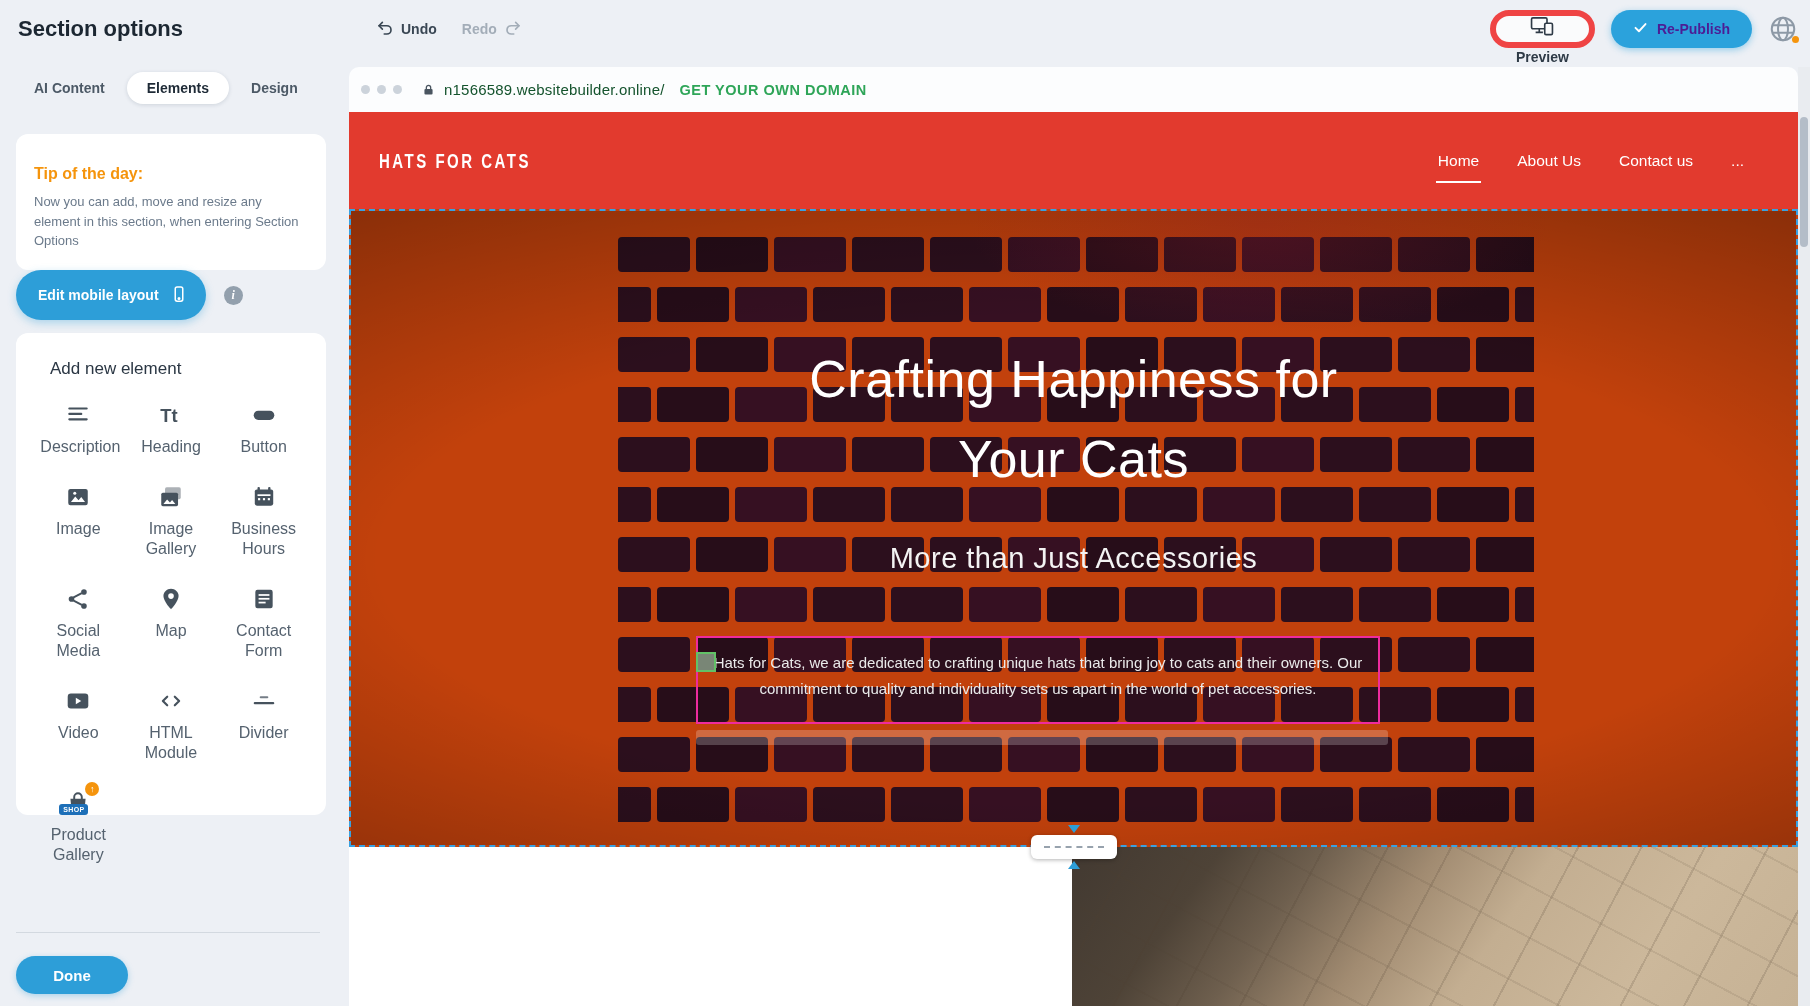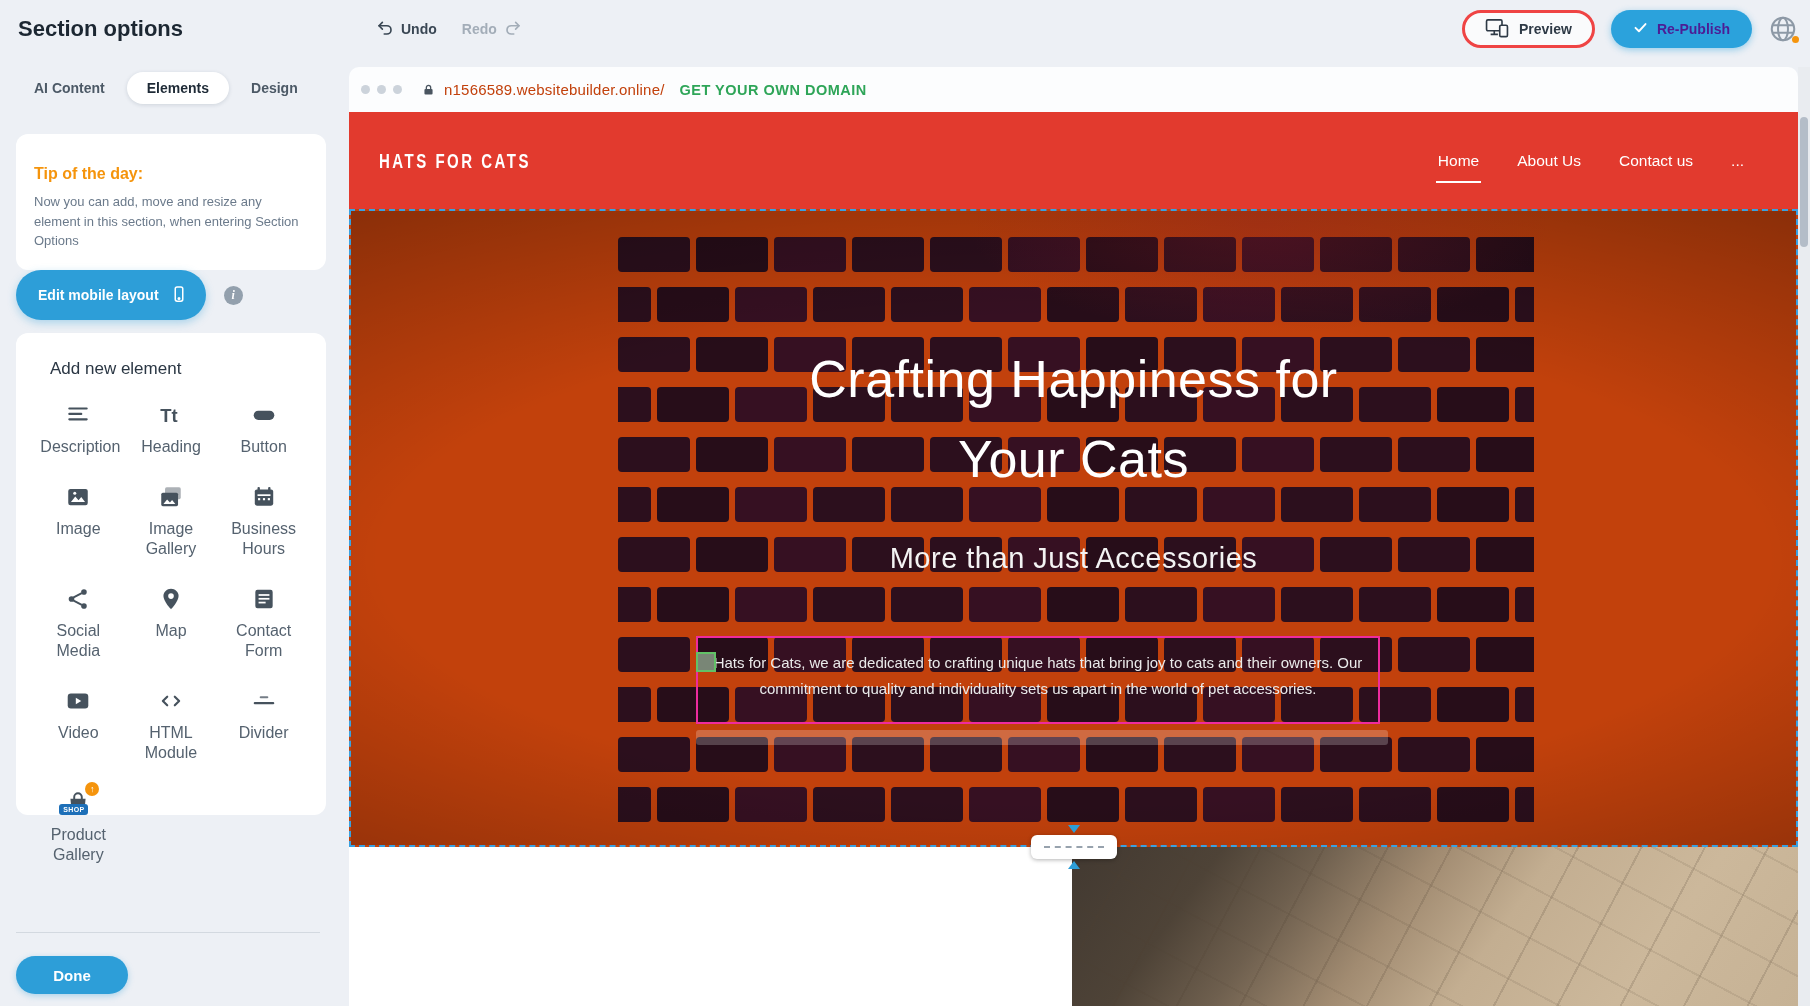--- a/index.html
+++ b/index.html
@@ -15,21 +15,21 @@
   
   .topbar { position:absolute; left:0; top:0; width:100%; height:58px; }
   .page-title { position:absolute; left:18px; top:50%; transform:translateY(-50%);
     margin:0; font-size:22px; font-weight:700; color:#1c2732; }
   .history-controls { position:absolute; left:376px; top:0; height:58px; display:flex; align-items:center; gap:25px; }
   .hist-btn { display:flex; align-items:center; gap:7px; background:none; border:none; padding:0;
     font-size:14px; font-weight:600; color:#3a4754; }
   .hist-btn.disabled { color:#a3adb8; }
   .topbar-right { position:absolute; right:12px; top:0; height:58px; display:flex; align-items:center; gap:16px; }
   .preview-btn { display:flex; align-items:center; gap:10px; height:38px; padding:0 20px;
-    border:3px solid #ef4444; border-radius:19px; background:#fafbfc; font-size:14px; font-weight:600; color:#2e3a46; }
+    border:6px solid #ef4444; border-radius:19px; background:#fafbfc; font-size:14px; font-weight:600; color:#2e3a46;flex-direction:column; }
   .republish-btn { display:flex; align-items:center; gap:9px; height:38px; padding:0 22px;
     border:none; border-radius:19px; background:#2ba2dc; color:#4c1d95; font-size:14px; font-weight:600;
     box-shadow:0 2px 7px rgba(43,162,220,.45); }
   .globe { width:30px; height:30px; color:#8d99a6; position:relative; cursor:pointer; }
   .globe::after { content:""; position:absolute; right:-1px; bottom:1px; width:7px; height:7px;
     border-radius:50%; background:#f5940c; }
 
   
   .sidebar { position:absolute; left:0; top:58px; width:338px; bottom:0; }
   .tabs { position:absolute; left:30px; top:14px; display:flex; align-items:center; gap:18px; }
@@ -69,21 +69,21 @@
     box-shadow:0 2px 6px rgba(45,158,216,.35); }
 
   
   .canvas { position:absolute; left:349px; top:67px; right:0; bottom:0; }
 
   .browser-bar { position:absolute; left:0; top:0; width:1449px; height:45px; background:#fcfdfe;
     border-radius:10px 10px 0 0; display:flex; align-items:center; padding-left:12px; }
   .dots { display:flex; gap:7px; margin-right:20px; }
   .dots i { width:9px; height:9px; border-radius:50%; background:#ccd3db; }
   .lock { display:flex; color:#4a5560; margin-right:9px; }
-  .url { font-size:15px; color:#c2410c; font-weight:500; letter-spacing:.2px; cursor:text; }
+  .url { font-size:15px; color:#14532d; font-weight:500; letter-spacing:.2px; cursor:text; }
   .domain-cta { margin-left:15px; font-size:14.5px; font-weight:700; color:#2ea558;
     letter-spacing:.5px; text-decoration:none; cursor:pointer; }
 
   .site-header { position:absolute; left:0; top:45px; width:1449px; height:97px; background:#e23a2e; }
   .logo { position:absolute; left:30px; top:50%; transform:translateY(-50%) scaleY(1.35);
     transform-origin:left center; color:#fff; font-weight:700; font-size:15px; letter-spacing:2.5px; cursor:pointer; }
   .site-nav { position:absolute; right:52px; top:0; height:100%; display:flex; align-items:center; gap:34px; }
   .nav-item { color:#fff; font-size:15.5px; cursor:pointer; position:relative; padding:6px 2px; }
   .nav-item.active::after { content:""; position:absolute; left:0; right:0; bottom:-7px; height:2px; background:#fff; }
 

